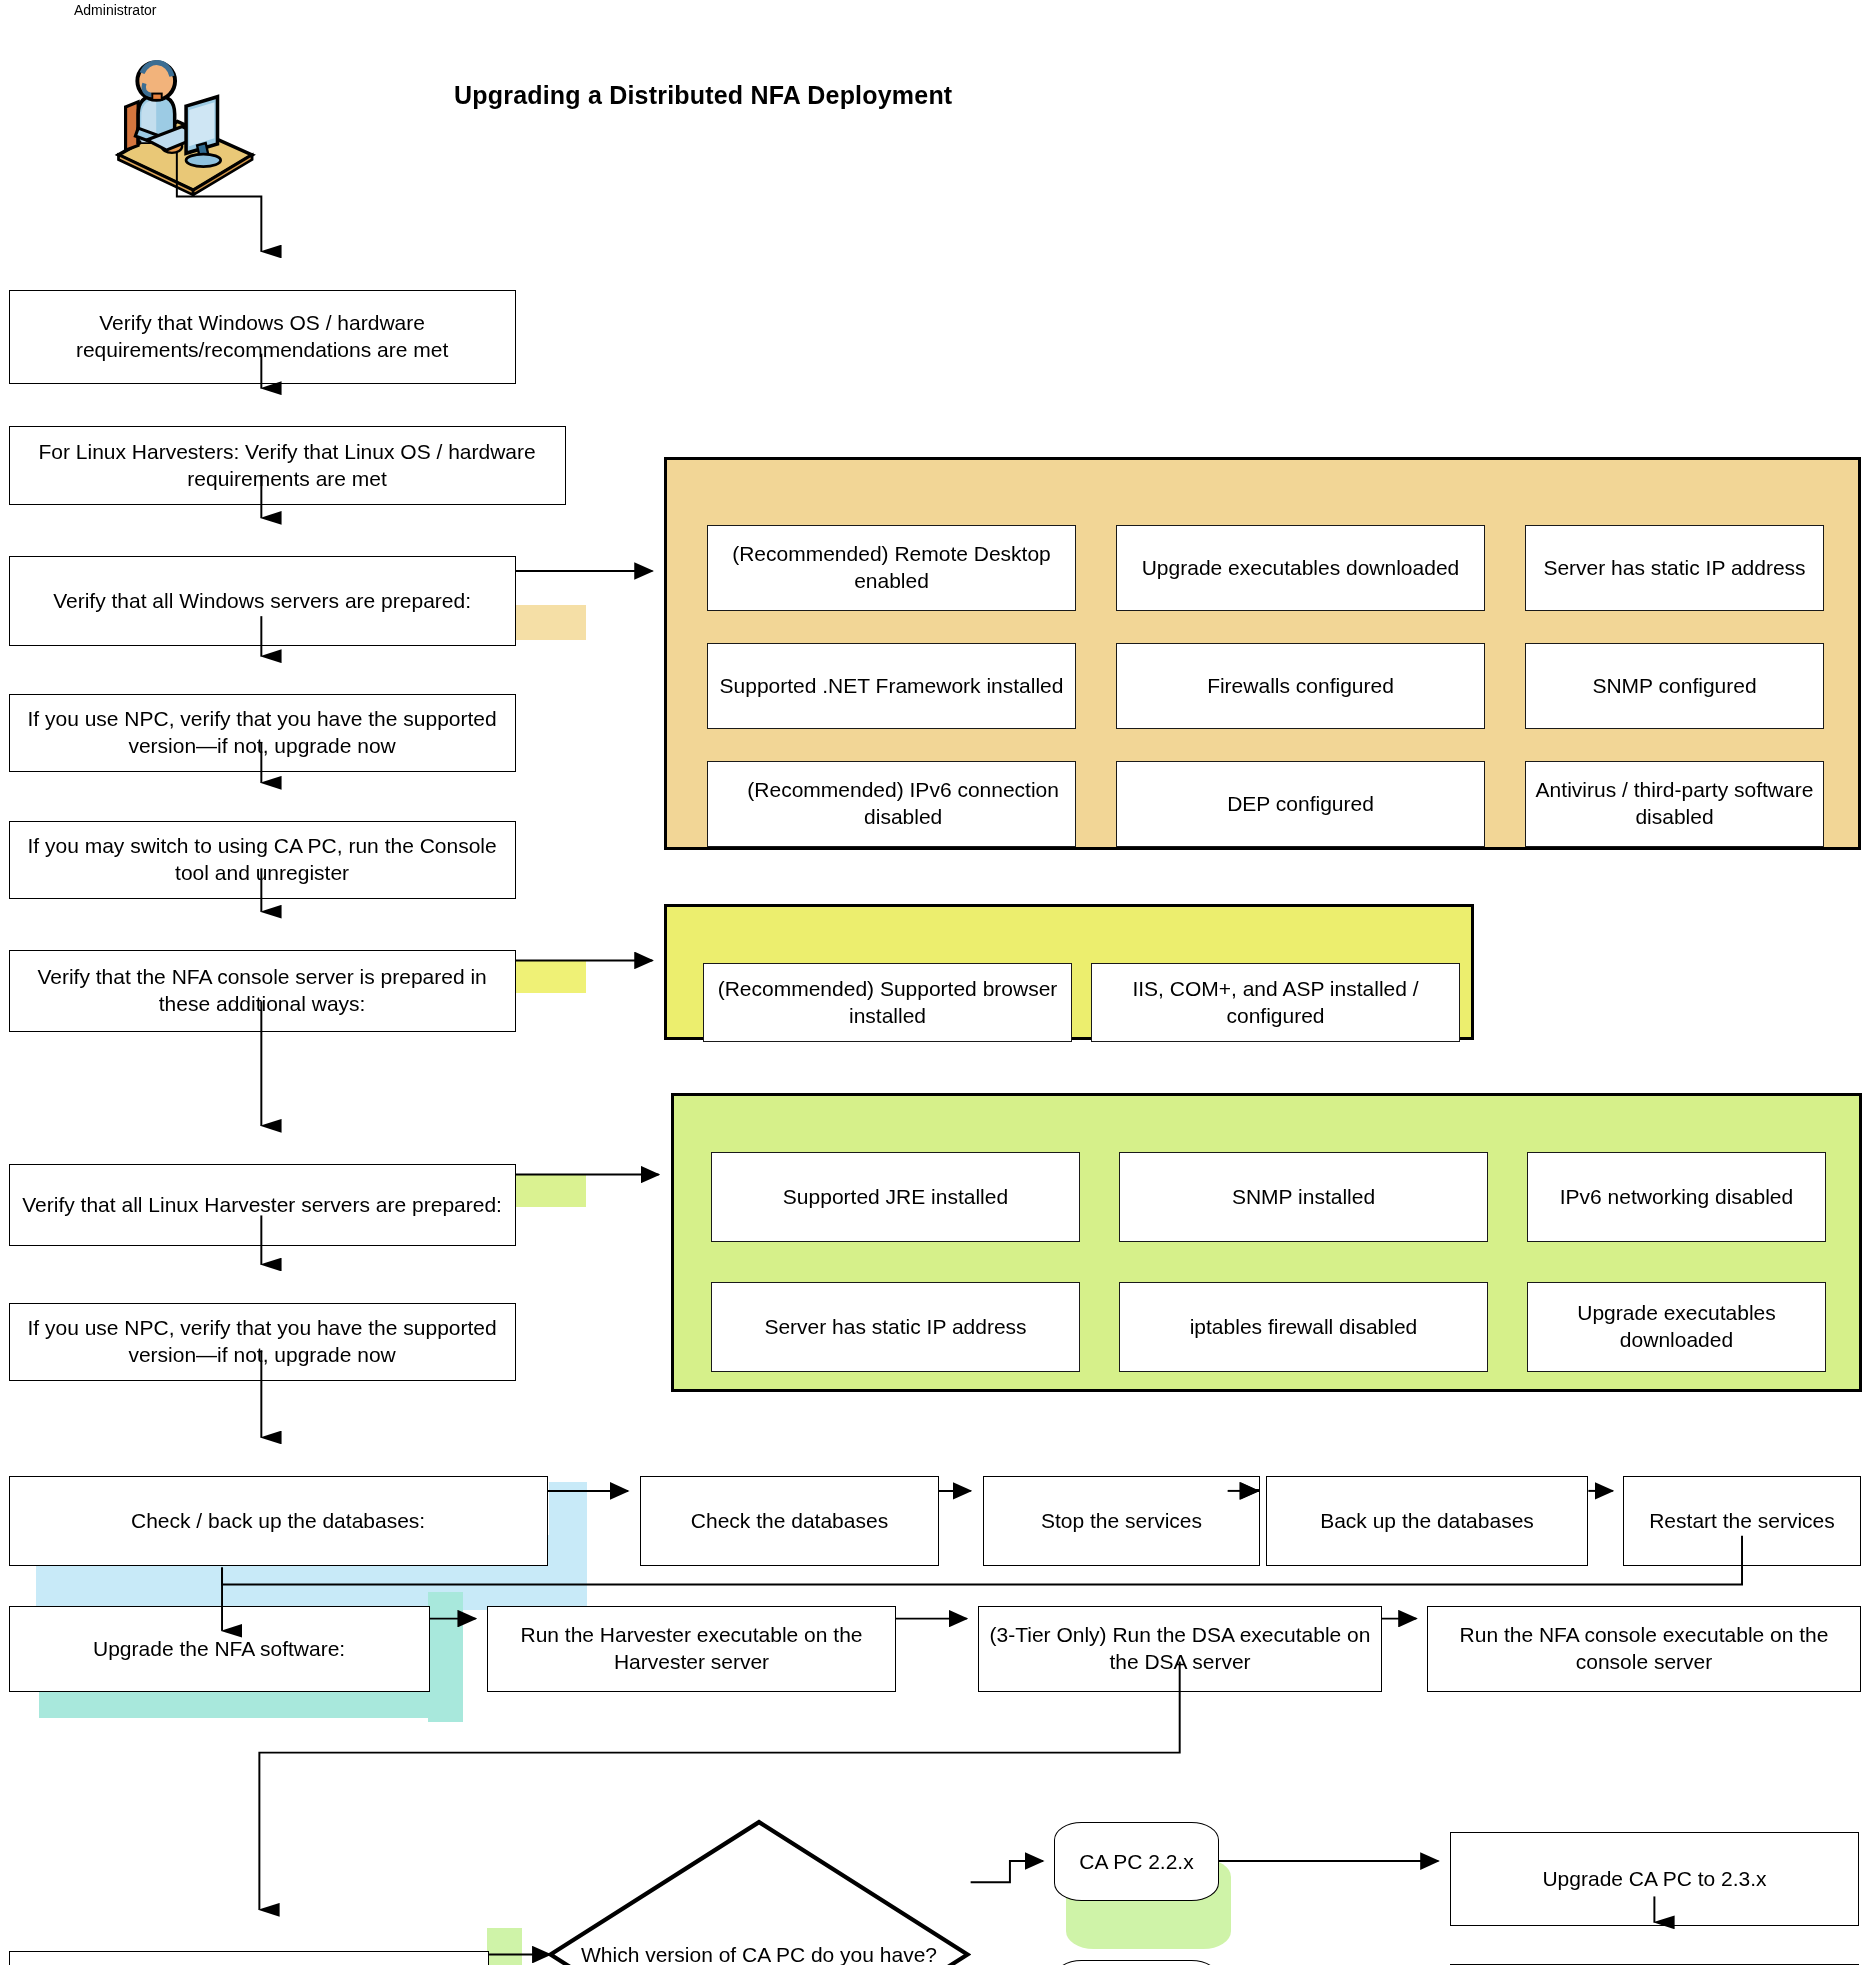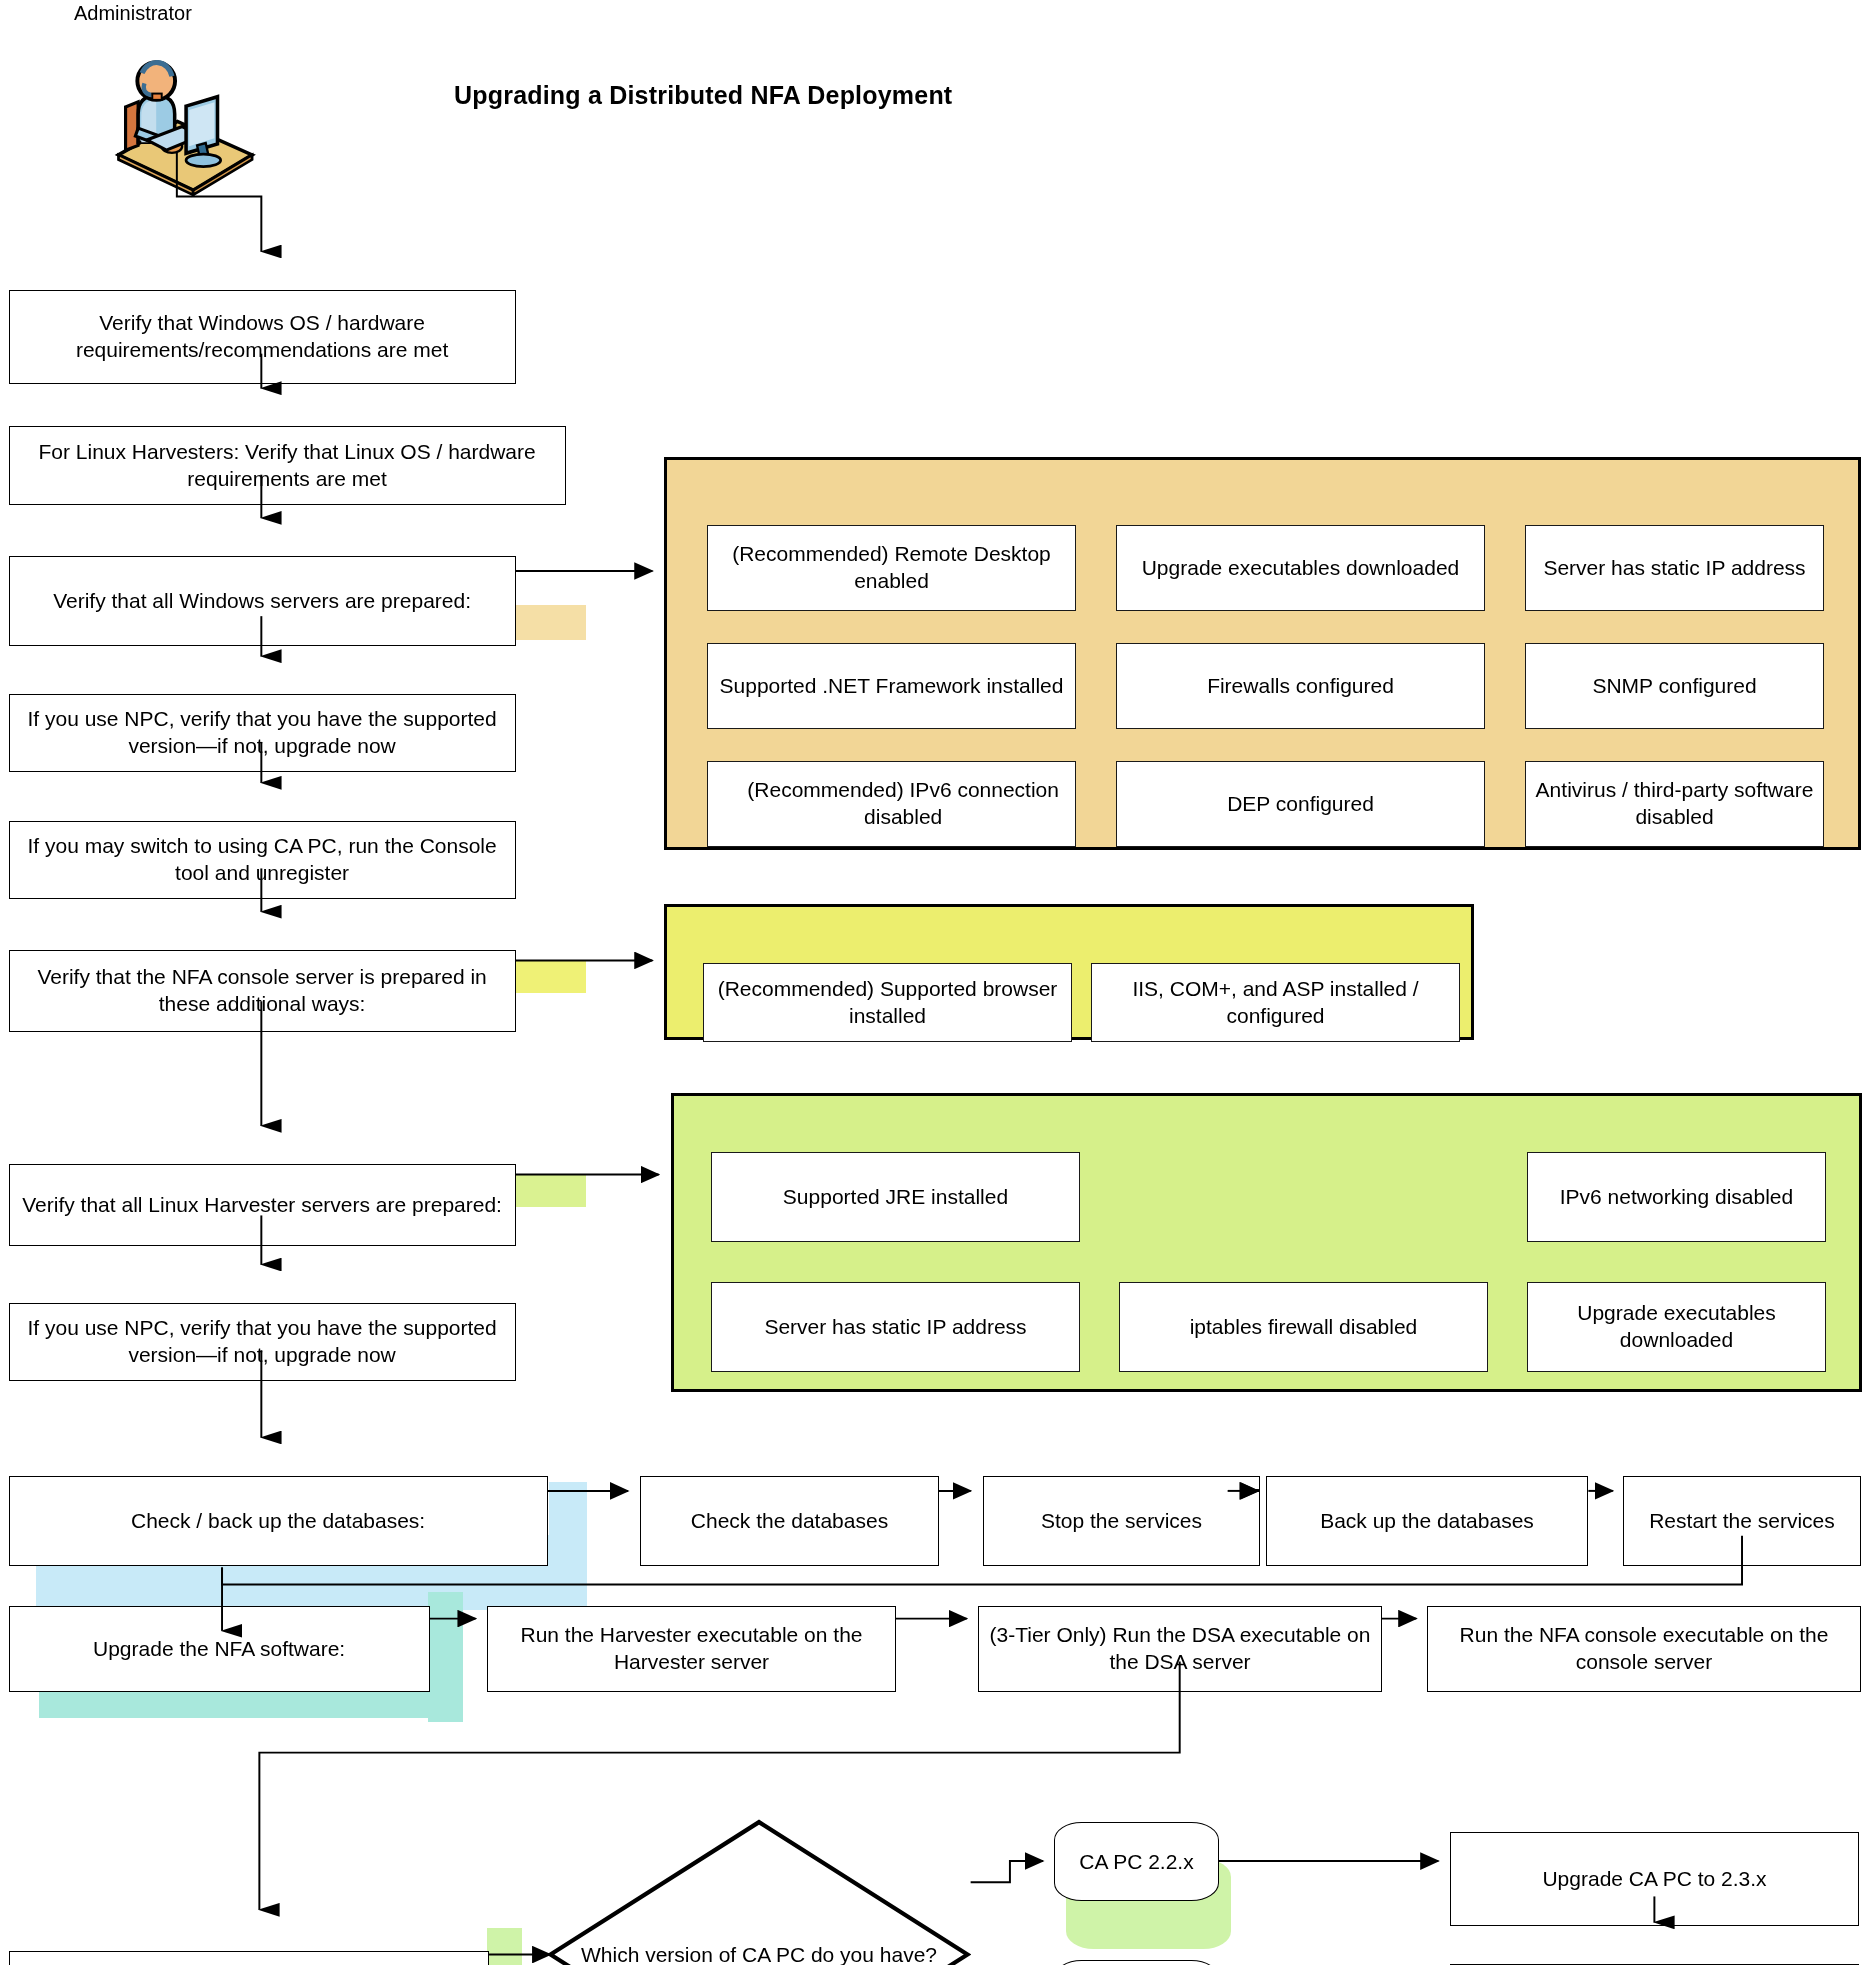--- a/index.html
+++ b/index.html
@@ -30,21 +30,21 @@
   .diamond .dlabel{position:absolute;inset:0;display:flex;align-items:center;
         justify-content:center;text-align:center;font-size:21px;line-height:1.3;}
 
   
   .term{position:absolute;box-sizing:border-box;display:flex;align-items:center;
         justify-content:center;text-align:center;background:#fff;border:1.2px solid #000;
         border-radius:27.5px/18px;font-size:21px;}
 
   
   .title{position:absolute;font-size:25px;font-weight:bold;letter-spacing:0.2px;}
-  .admin-label{position:absolute;font-size:20px;}
+  .admin-label{position:absolute;font-size:14px;}
 
   
   #wires{position:absolute;left:0;top:0;width:1867px;height:2680px;pointer-events:none;}
 
   
   .admin-art{position:absolute;}
 </style>
 </head>
 <body>
 
@@ -170,20 +170,23 @@
   <div class="node sub" style="left:703px;top:933px;width:369px;height:79px;">
     <span class="txt">(Recommended) Supported browser installed</span>
   </div>
   <div class="node sub" style="left:1091px;top:933px;width:369px;height:79px;">
     <span class="txt">IIS, COM+, and ASP installed / configured</span>
   </div>
 
   <div class="group" style="left:671px;top:1093px;width:1191px;height:299px;background:#D6F08A;"></div>
   <div class="node sub" style="left:711px;top:1122px;width:369px;height:90px;">
     <span class="txt">Supported JRE installed</span>
+  </div>
+  <div class="node sub" style="left:1119px;top:1122px;width:369px;height:90px;">
+    <span class="txt">SNMP installed</span>
   </div>
   <div class="node sub" style="left:1527px;top:1122px;width:299px;height:90px;">
     <span class="txt">IPv6 networking disabled</span>
   </div>
 
   <div class="node sub" style="left:711px;top:1252px;width:369px;height:90px;">
     <span class="txt">Server has static IP address</span>
   </div>
   <div class="node sub" style="left:1119px;top:1252px;width:369px;height:90px;">
     <span class="txt">iptables firewall disabled</span>

